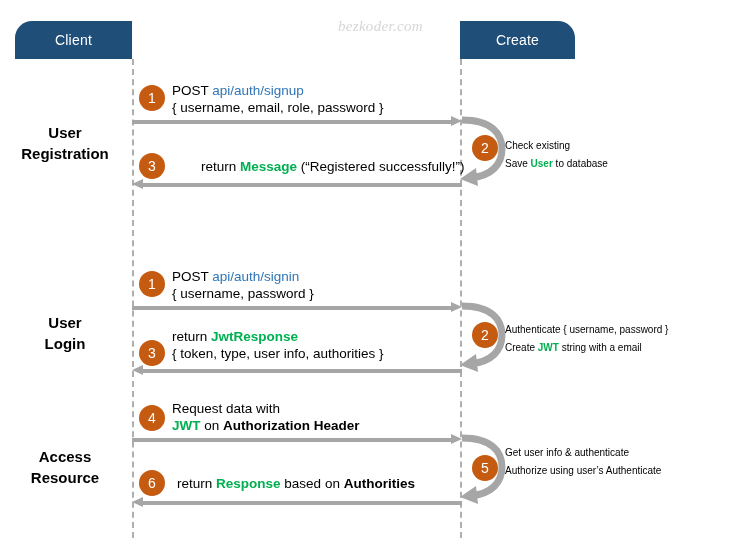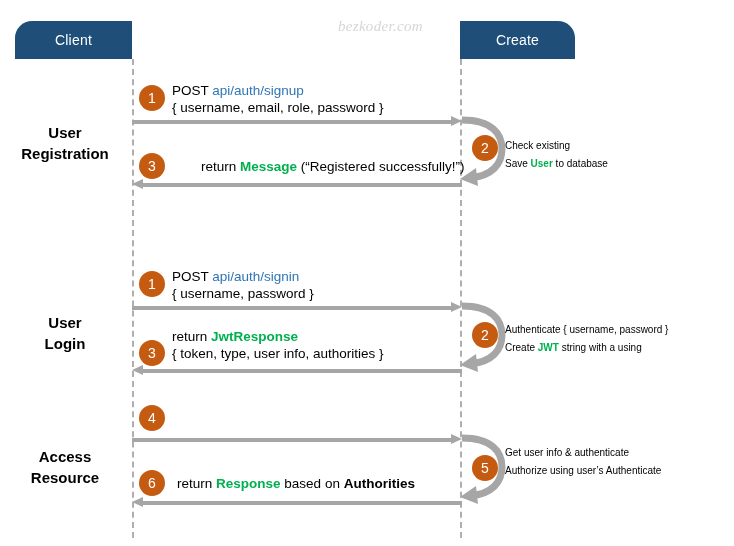--- a/index.html
+++ b/index.html
@@ -237,21 +237,21 @@
     <svg width="56" height="74" viewBox="0 0 56 74">
       <path d="M4 8 C 34 8, 44 22, 44 37 C 44 52, 34 64, 12 66" fill="none" stroke="#A6A6A6" stroke-width="7" stroke-linecap="butt"></path>
       <path d="M18 56 L 2 67 L 20 74 Z" fill="#A6A6A6"></path>
     </svg>
   </div>
   <div class="step-circle" style="left:472px; top:322px;">
     <span>2</span>
   </div>
   <div class="note-text" style="left:505px; top:321px;">
     <div>Authenticate { username, password }</div>
-    <div><span>Create</span> <span class="green">JWT</span> <span>string with a using</span></div>
+    <div><span>Create</span> <span class="green">JWT</span> <span>string with a email</span></div>
   </div>
 
   <div class="step-circle" style="left:139px; top:340px;">
     <span>3</span>
   </div>
   <div class="msg-text" style="left:172px; top:328px;">
     <div><span>return</span> <span class="green">JwtResponse</span></div>
     <div>{ token, type, user info, authorities }</div>
   </div>
   <div class="arrow to-left" style="left:132px; top:365px; width:330px;">
@@ -259,20 +259,24 @@
     <div class="head"></div>
   </div>
 
   <div class="section-label" style="top:446px;">
     <div>Access</div>
     <div>Resource</div>
   </div>
 
   <div class="step-circle" style="left:139px; top:405px;">
     <span>4</span>
+  </div>
+  <div class="msg-text" style="left:172px; top:400px;">
+    <div>Request  data with</div>
+    <div><span class="green">JWT</span> <span>on</span> <span class="bold">Authorization Header</span></div>
   </div>
   <div class="arrow to-right" style="left:132px; top:434px; width:330px;">
     <div class="shaft"></div>
     <div class="head"></div>
   </div>
 
   <div class="selfloop" style="left:458px; top:430px;">
     <svg width="56" height="74" viewBox="0 0 56 74">
       <path d="M4 8 C 34 8, 44 22, 44 37 C 44 52, 34 64, 12 66" fill="none" stroke="#A6A6A6" stroke-width="7" stroke-linecap="butt"></path>
       <path d="M18 56 L 2 67 L 20 74 Z" fill="#A6A6A6"></path>

